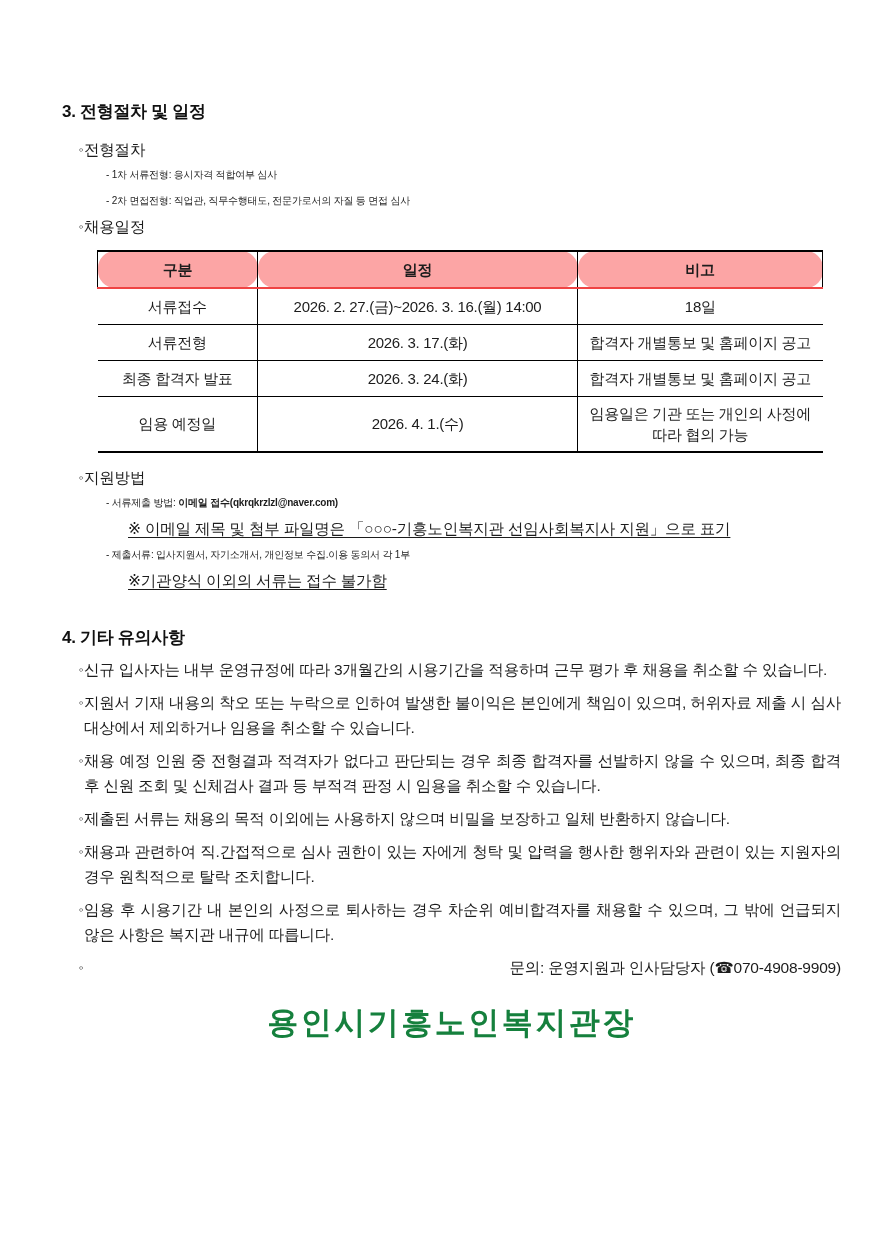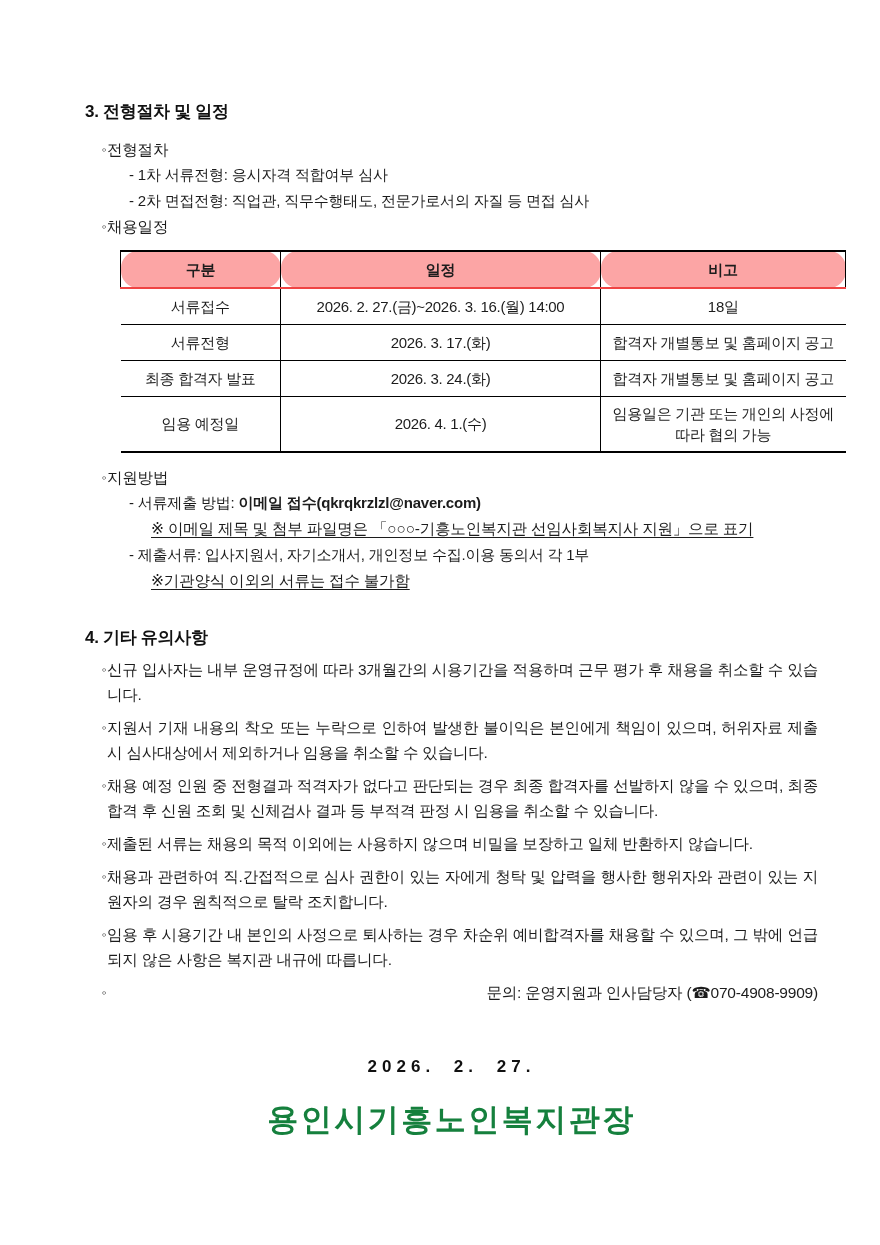--- a/index.html
+++ b/index.html
@@ -6,35 +6,35 @@
   html,body { background:#888; }
   .doc {
     position:relative;
     width:880px; height:1245px;
     margin:0 auto;
     background:#ffffff;
     color:#1c1c1c;
     font-family:"Liberation Sans","DejaVu Sans",sans-serif;
     overflow:hidden;
   }
-  .content { padding:100px 62px 0 62px;margin-left:23px; }
+  .content { padding:100px 39px 0 62px; }
 
   
   .sec-heading {
     font-size:17px; font-weight:bold; color:#111;
     letter-spacing:-0.3px;
   }
 
   
   .li1 { display:flex; align-items:flex-start; font-size:15.5px; }
   .li1 .marker { width:22px; padding-left:17px; flex:0 0 22px; font-size:13px; line-height:25px; }
   .li1 .txt { flex:1; line-height:25px; letter-spacing:-0.2px; }
 
   
-  .li2 { padding-left:44px; font-size:15px; line-height:26px; letter-spacing:-0.2px; }
+  .li2 { padding-left:44px; font-size:10px; line-height:26px; letter-spacing:-0.2px; }
   .note { padding-left:66px; font-size:15.5px; line-height:26px; letter-spacing:-0.2px; }
   .underlined { text-decoration:underline; text-underline-offset:3px; }
   .bold { font-weight:bold; }
 
   
   table.schedule {
     border-collapse:collapse;
     margin:11px 0 0 35px;
     width:725px;
     font-size:15px;
@@ -181,17 +181,16 @@
       <div class="para">
         <span class="marker">◦</span>
         <span class="txt">임용 후 시용기간 내 본인의 사정으로 퇴사하는 경우 차순위 예비합격자를 채용할 수 있으며, 그 밖에 언급되지 않은 사항은 복지관 내규에 따릅니다.</span>
       </div>
       <div class="para">
         <span class="marker">◦</span>
         <span class="txt">문의: 운영지원과 인사담당자 (☎070-4908-9909)</span>
       </div>
     </div>
 
-    <div class="footer-date">2026. 2. 27.</div>
     <div class="footer-sign">용인시기흥노인복지관장</div>
 
   </div>
 </div>
 
 </body></html>

